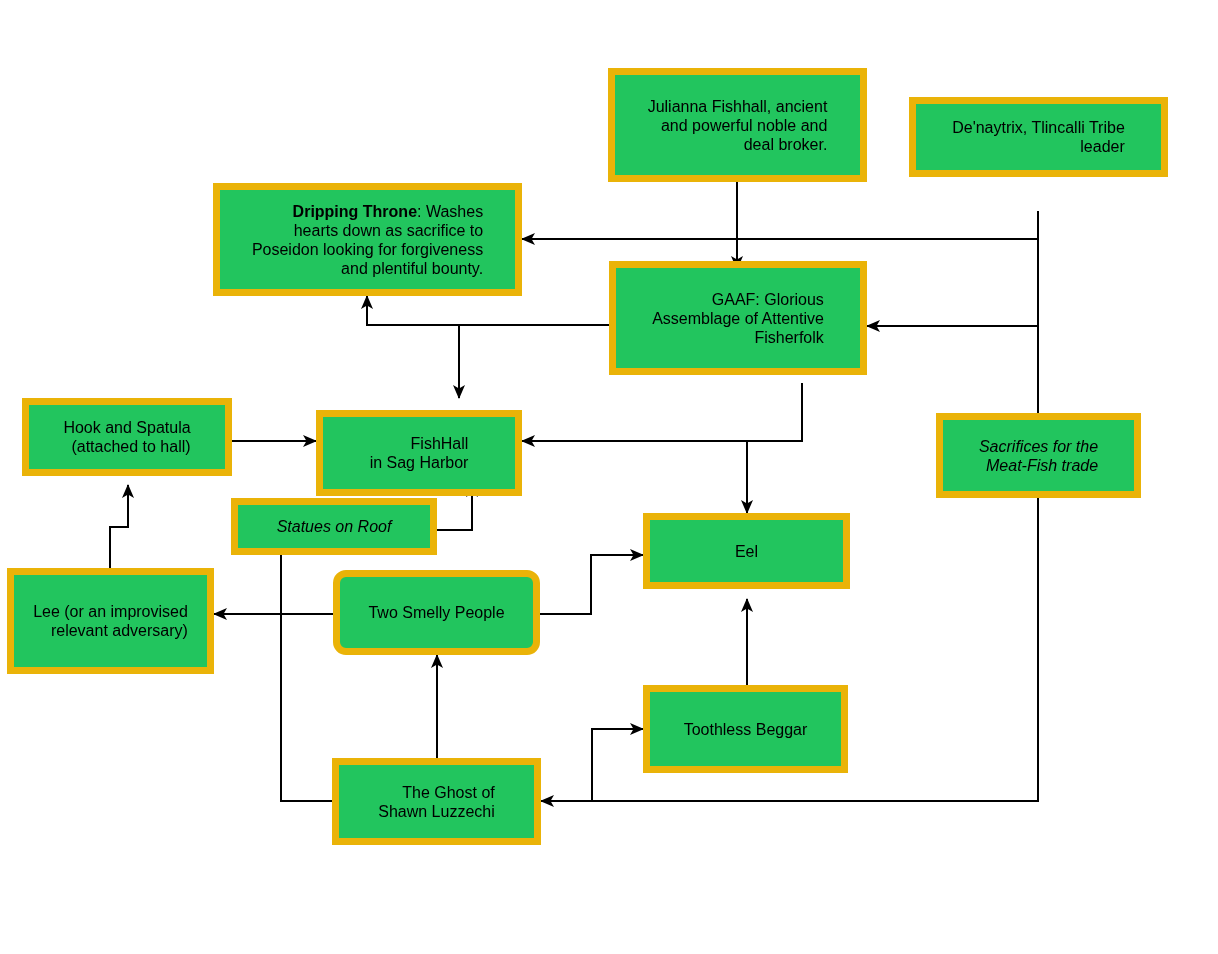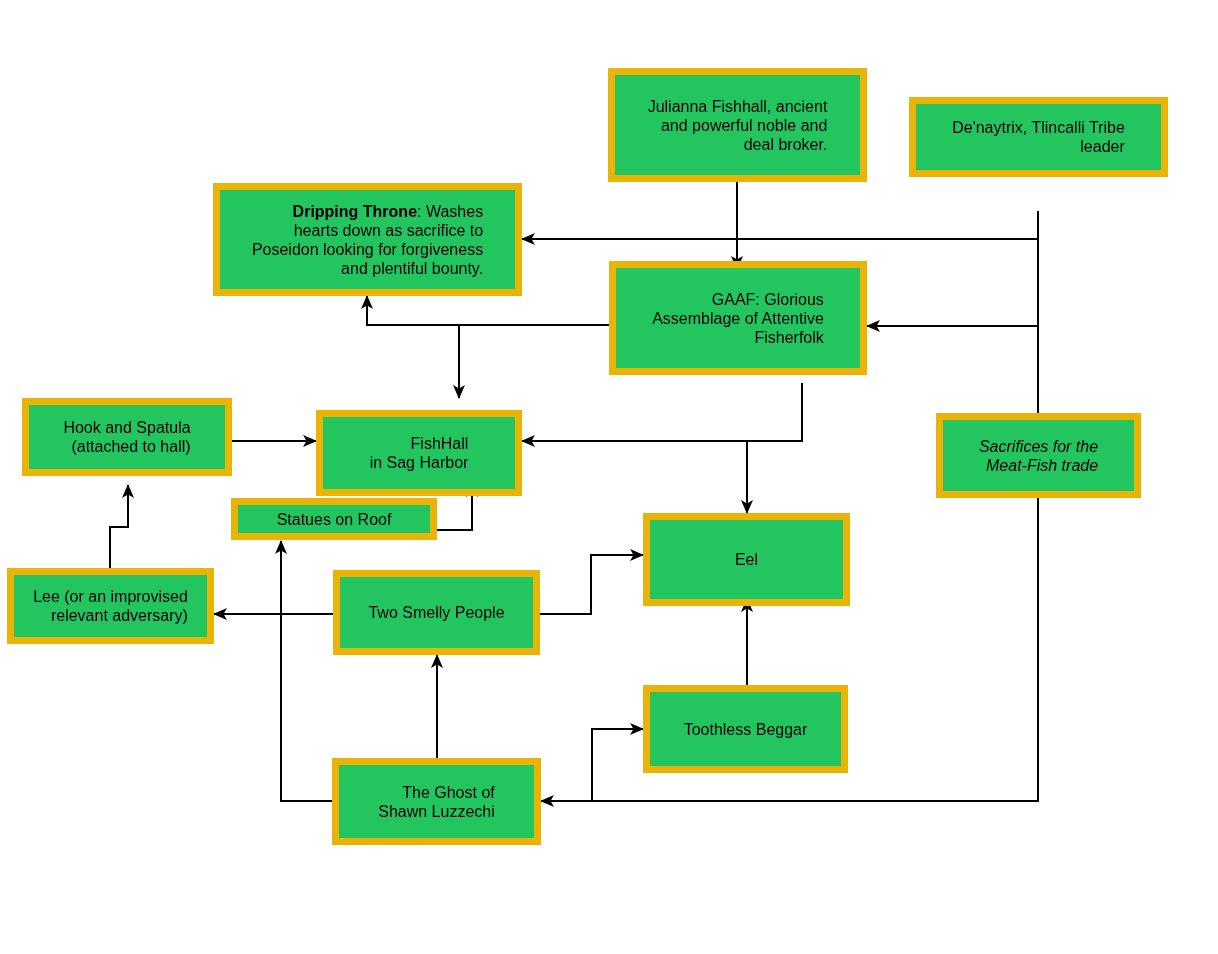--- a/index.html
+++ b/index.html
@@ -99,31 +99,31 @@
 (attached to hall)</span>
     </div>
     <div class="node" style="left: 316px; top: 398px; width: 206px; height: 86px; margin-top: 12px;">
       <span class="label">FishHall
 in Sag Harbor</span>
     </div>
     <div class="node" style="left: 936px; top: 413px; width: 205px; height: 85px; font-style: italic;">
       <span class="label">Sacrifices for the
 Meat-Fish trade</span>
     </div>
-    <div class="node" style="left: 231px; top: 498px; width: 206px; height: 42px;">
+    <div class="node" style="left: 231px; top: 498px; width: 206px; height: 57px; font-style: italic;">
       <span class="label">Statues on Roof</span>
     </div>
-    <div class="node" style="left: 643px; top: 513px; width: 207px; height: 93px;">
+    <div class="node" style="left: 643px; top: 513px; width: 207px; height: 76px;">
       <span class="label">Eel</span>
     </div>
-    <div class="node" style="left: 7px; top: 568px; width: 207px; height: 76px;">
+    <div class="node" style="left: 7px; top: 568px; width: 207px; height: 106px;">
       <span class="label">Lee (or an improvised
 relevant adversary)</span>
     </div>
-    <div class="node" style="left: 333px; top: 570px; width: 207px; height: 85px;">
+    <div class="node" style="left: 333px; top: 570px; width: 207px; height: 85px; border-radius: 13px;">
       <span class="label">Two Smelly People</span>
     </div>
     <div class="node" style="left: 643px; top: 685px; width: 205px; height: 88px;">
       <span class="label">Toothless Beggar</span>
     </div>
     <div class="node" style="left: 332px; top: 758px; width: 209px; height: 87px;">
       <span class="label">The Ghost of
 Shawn Luzzechi</span>
     </div>
   </div>

